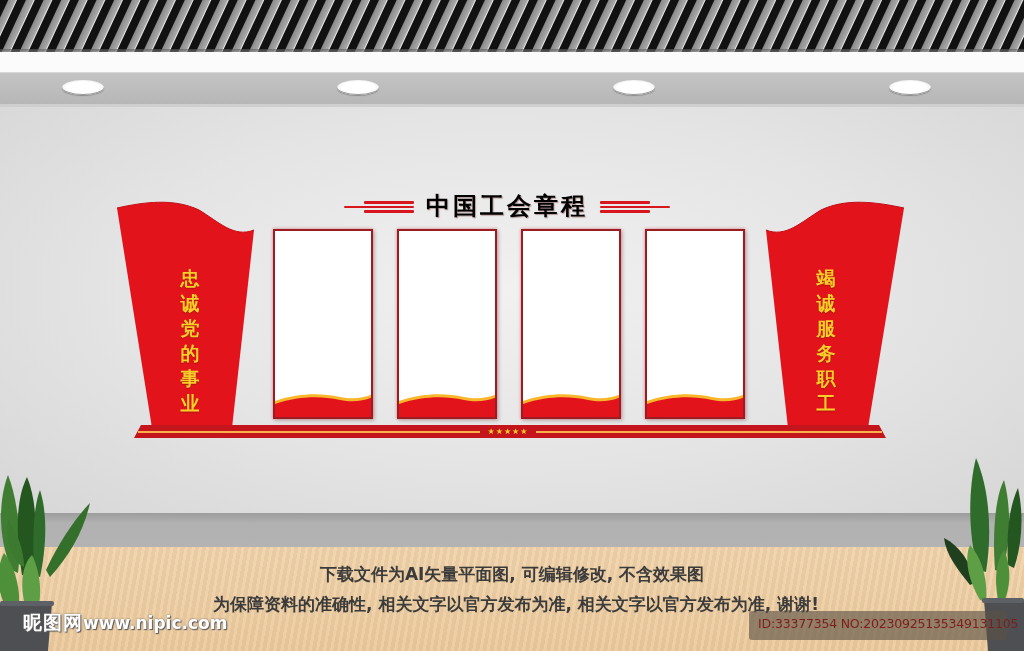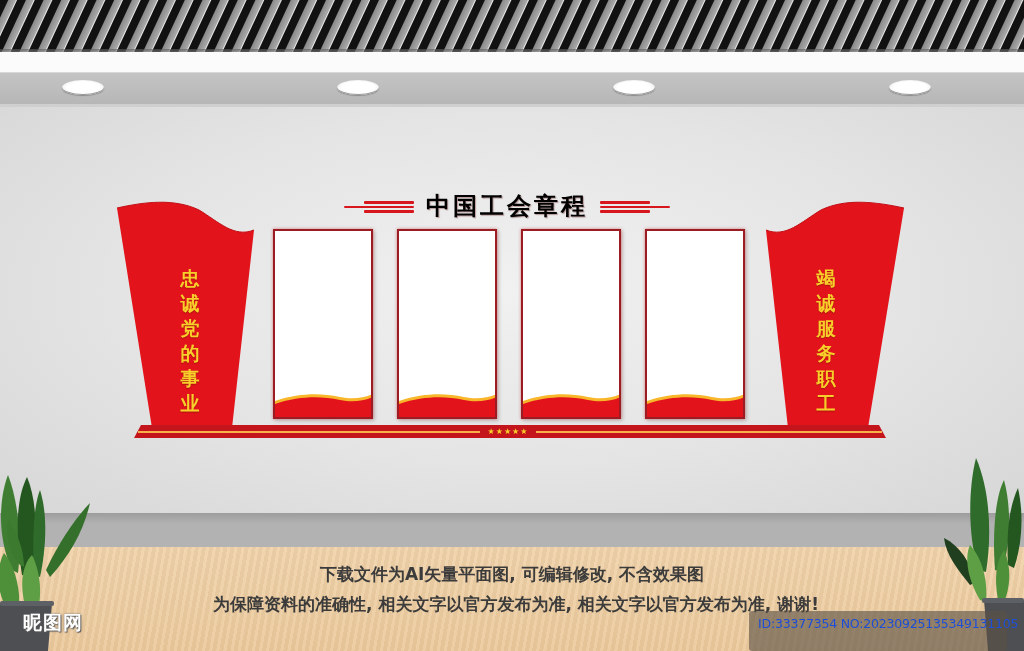--- a/index.html
+++ b/index.html
@@ -96,23 +96,23 @@
   }
   .wm-logo {
     font-family: "DejaVu Sans", sans-serif; font-weight: bold; font-size: 19px; color: #fff;
     text-shadow: 0 0 2px #666, 1px 1px 1px #555; letter-spacing: 1px;
   }
   .wm-url {
     font-family: "DejaVu Sans", sans-serif; font-weight: bold; font-size: 17px; color: #fff;
     text-shadow: 0 0 2px #666, 1px 1px 1px #555;
   }
   .id-badge {
-    position: absolute; left: 749px; top: 611px; width: 258px; height: 40px;
+    position: absolute; left: 749px; top: 611px; width: 258px; height: 29px;
     background: rgba(90,80,70,.62); border-radius: 3px;
-    color: #1d4ed8; font-family: "DejaVu Sans", sans-serif; font-size: 12.5px; line-height: 25px;
+    color: #7f1d1d; font-family: "DejaVu Sans", sans-serif; font-size: 12.5px; line-height: 25px;
     padding-left: 9px; white-space: nowrap; letter-spacing: -0.2px;
   }
 </style>
 </head>
 <body>
 
 <div class="ceiling"></div>
 <div class="ceiling-edge"></div>
 <div class="ceiling-white"></div>
 <div class="soffit"></div>
@@ -224,15 +224,16 @@
   <path d="M58,150 C54,128 56,112 64,100 C72,118 70,138 64,152 Z" fill="#4e8f3a"></path>
   <path d="M44,150 L84,150 L84,201 L48,201 Z" fill="#4d4f53"></path>
   <rect x="42" y="148" width="42" height="5" rx="2" fill="#5d6065"></rect>
 </svg>
 
 <div class="note note-1">下载文件为AI矢量平面图, 可编辑修改, 不含效果图</div>
 <div class="note note-2">为保障资料的准确性, 相关文字以官方发布为准, 相关文字以官方发布为准, 谢谢!</div>
 
 <div class="watermark">
   <span class="wm-logo">昵图网</span>
+  <span class="wm-url">www.nipic.com</span>
 </div>
 
 <div class="id-badge">ID:33377354 NO:20230925135349131105</div>
 
 </body></html>

